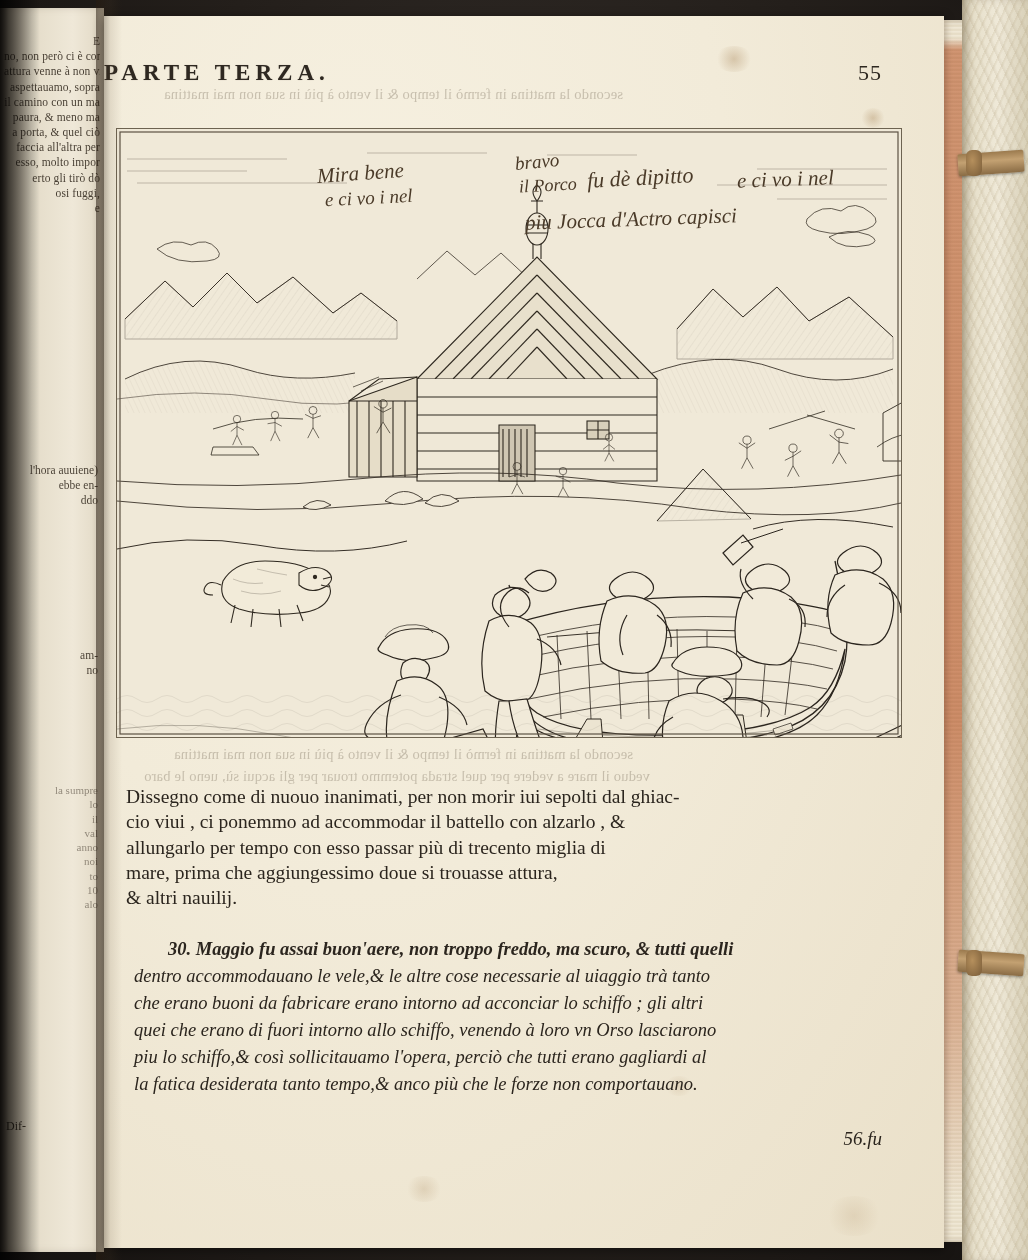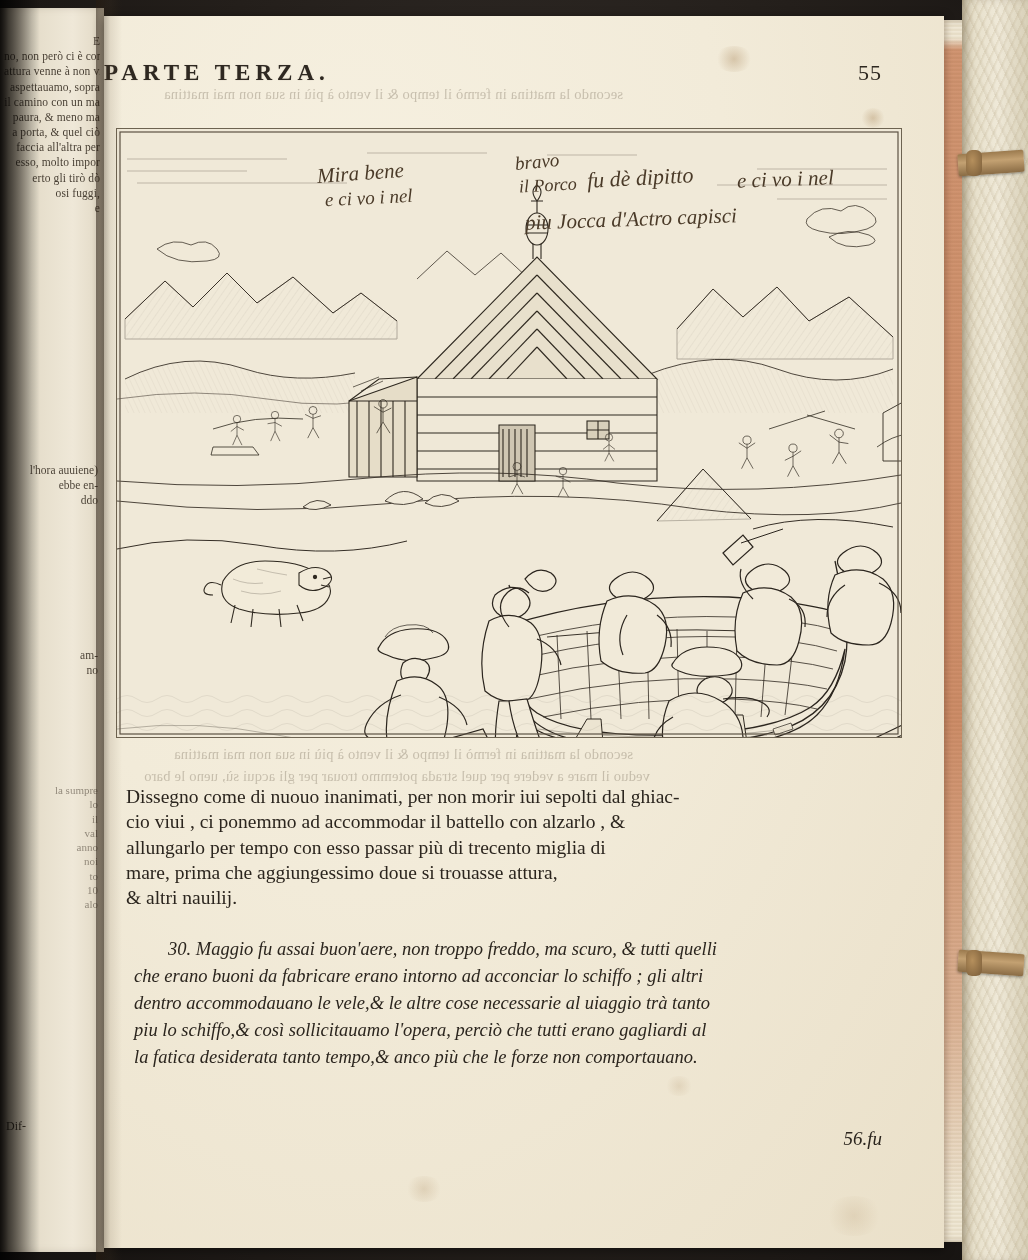--- a/index.html
+++ b/index.html
@@ -206,21 +206,21 @@
     left: 30px;
     top: 920px;
     width: 784px;
     font-size: 18.5px;
     line-height: 1.46;
     color: #2b251e;
     font-style: italic;
     font-family: "Liberation Serif", serif;
   }
   .body-text div { white-space: nowrap; }
-  .body-text .indent { padding-left: 34px; }
+  .body-text .indent { padding-left: 34px; font-weight: bold; }
 
   .catchword {
     position: absolute;
     right: 62px;
     top: 1112px;
     font-size: 19px;
     font-style: italic;
     color: #2b251e;
   }
 
@@ -687,22 +687,23 @@
     <div class="caption">
       <div>Dissegno come di nuouo inanimati, per non morir iui sepolti dal ghiac-</div>
       <div>cio viui , ci ponemmo ad accommodar il battello con alzarlo , &amp;</div>
       <div>allungarlo per tempo con esso passar più di trecento miglia di</div>
       <div>mare, prima che aggiungessimo doue si trouasse attura,</div>
       <div>&amp; altri nauilij.</div>
     </div>
 
     <div class="body-text">
       <div class="indent">30. Maggio fu assai buon'aere, non troppo freddo, ma scuro, &amp; tutti quelli</div>
+      <div>dentro accommodauano le vele,&amp; le altre cose necessarie al uiaggio trà tanto</div>
       <div>che erano buoni da fabricare erano  intorno ad  acconciar lo schiffo ; gli altri</div>
-      <div>dentro accommodauano le vele,&amp; le altre cose necessarie al uiaggio trà tanto</div>
+      <div>quei che erano di fuori intorno allo schiffo,  venendo à loro vn  Orso lasciarono</div>
       <div>piu lo schiffo,&amp; così sollicitauamo l'opera, perciò che tutti erano gagliardi al</div>
       <div>la fatica desiderata tanto tempo,&amp; anco più che le forze non comportauano.</div>
     </div>
 
     <div class="catchword">56.fu</div>
   </div>
 
   <div class="gutter"></div>
   <div class="text-block-edge"></div>
   <div class="edge-stain"></div>

